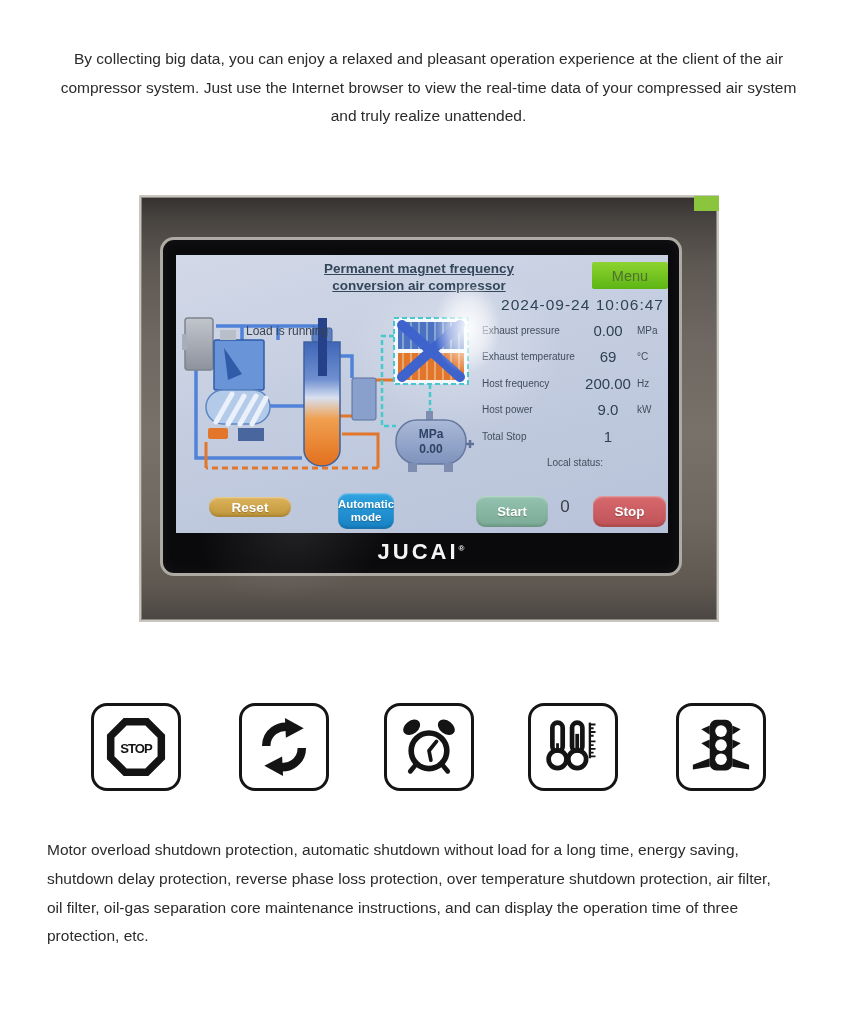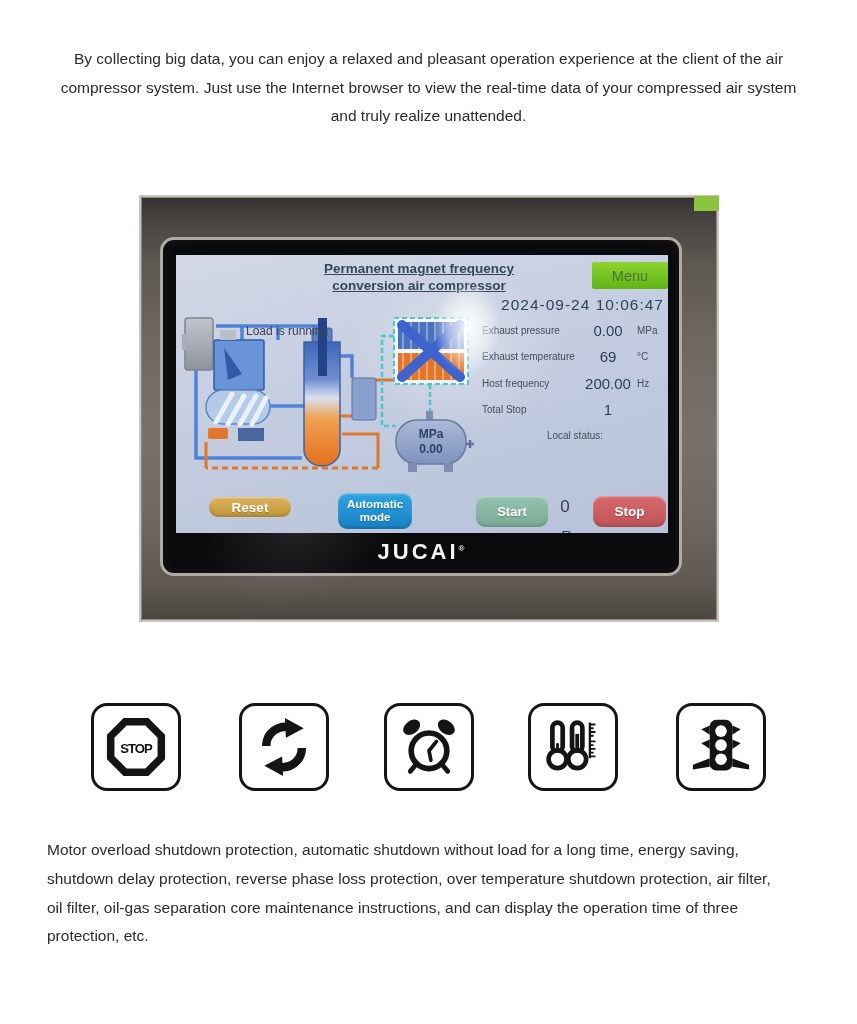--- a/index.html
+++ b/index.html
@@ -47,21 +47,21 @@
   .r-row.gap { margin-top:7px;flex-direction:column; }
   .r-label { flex:0 0 97px; font-size:10px; color:#414e5c; }
   .r-value { flex:0 0 58px; text-align:center; font-size:15px; color:#2d3f53; }
   .r-unit { flex:1 1 auto; font-size:10px; color:#414e5c; }
   .hmi-btn { position:absolute; color:#fff; font-weight:bold; text-align:center;
     display:flex; align-items:center; justify-content:center; flex-direction:column;
     border-radius:9px; text-shadow:0 1px 1px rgba(0,0,0,0.25);
     box-shadow: inset 0 1px 2px rgba(255,255,255,0.45), inset 0 -2px 3px rgba(0,0,0,0.15); }
   .btn-reset { left:33px; top:242px; width:82px; height:20px; font-size:13.5px;
     background:linear-gradient(180deg,#dcb25c,#c1973a); }
-  .btn-auto  { left:162px; top:238px; width:74px; height:36px; font-size:11.5px; line-height:13px;
+  .btn-auto  { left:162px; top:238px; width:56px; height:36px; font-size:11.5px; line-height:13px;
     background:linear-gradient(180deg,#30a3e0,#1781c4); }
   .btn-start { left:300px; top:241px; width:72px; height:31px; font-size:13px;
     background:linear-gradient(180deg,#93c3b0,#7bab96); }
   .btn-counter { position:absolute; left:378px; top:242px; width:22px; text-align:center;
     font-size:17px; color:#3a3f46; }
   .btn-stop  { left:417px; top:241px; width:73px; height:31px; font-size:13.5px;
     background:linear-gradient(180deg,#d7696d,#bf5357); }
   
   .feature-box { position:absolute; top:703px; width:90px; height:88px; box-sizing:border-box;
     border:3px solid #151515; border-radius:16px; background:#fff;
@@ -171,20 +171,25 @@
             <span class="r-label">Exhaust temperature</span>
             <span class="r-value">69</span>
             <span class="r-unit">°C</span>
           </div>
           <div class="r-row">
             <span class="r-label">Host frequency</span>
             <span class="r-value">200.00</span>
             <span class="r-unit">Hz</span>
           </div>
           <div class="r-row">
+            <span class="r-label">Host power</span>
+            <span class="r-value">9.0</span>
+            <span class="r-unit">kW</span>
+          </div>
+          <div class="r-row">
             <span class="r-label">Total Stop</span>
             <span class="r-value">1</span>
             <span class="r-unit"></span>
           </div>
           <div class="r-row gap">
             <span class="r-label">Local status:</span>
             <span class="r-value">Run</span>
             <span class="r-unit"></span>
           </div>
         </div>

